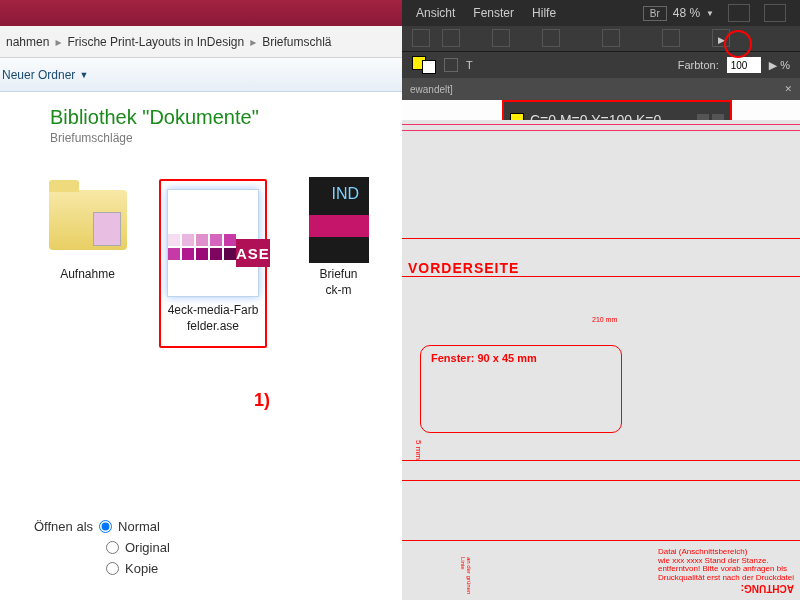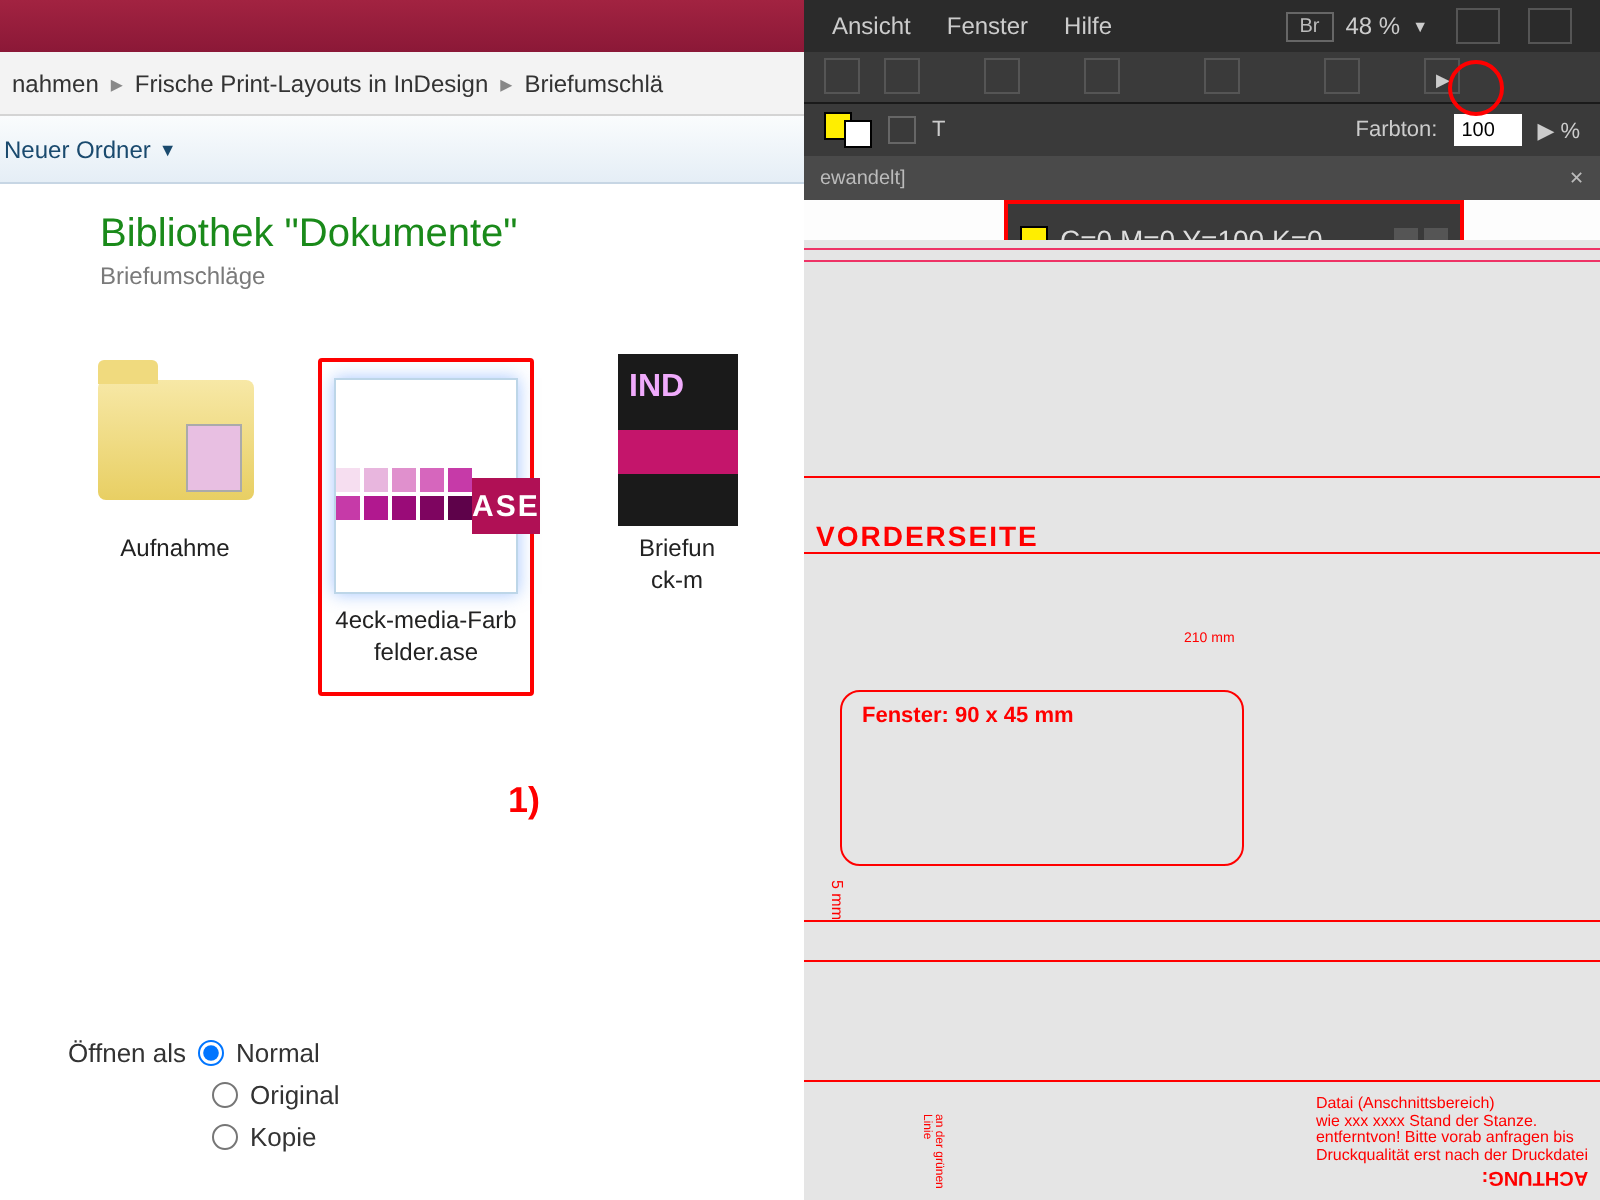--- a/index.html
+++ b/index.html
@@ -22,21 +22,21 @@
 .folder-icon{width:78px;height:60px;background:linear-gradient(#f7e8a6,#e8cf63);border-radius:4px;position:relative}
 .folder-icon:before{content:"";position:absolute;top:-10px;left:0;width:30px;height:12px;background:#f0da7e;border-radius:3px 3px 0 0}
 .folder-icon .film{position:absolute;right:6px;bottom:4px;width:28px;height:34px;background:#e8bfe2;border:1px solid #aaa}
 .file .label{font-size:12px;color:#222;line-height:1.3}
 .selected-box{border:2px solid #ff0000;padding:8px 6px 12px;border-radius:2px}
 .ase-thumb{width:92px;height:108px;background:#fff;border:1px solid #bdd6e8;box-shadow:0 0 8px rgba(77,144,254,.5);margin:0 auto 6px;display:flex;flex-direction:row;align-items:center;padding-top:8px}
 .ase-grid{display:grid;grid-template-columns:repeat(5,12px);grid-template-rows:repeat(2,12px);gap:2px}
 .ase-grid span{display:block;width:12px;height:12px}
 .ase-band{width:100%;height:28px;background:#b01055;color:#fff;font-weight:bold;display:flex;align-items:center;justify-content:center;font-size:15px;margin-top:12px;letter-spacing:1px}
 .ind-thumb{width:60px;height:86px;background:#1a1a1a;position:relative}
-.ind-thumb .ind1{position:absolute;top:8px;left:6px;color:#f0abfc;font-weight:bold;font-size:16px}
+.ind-thumb .ind1{position:absolute;top:8px;left:23px;color:#7dd3fc;font-weight:normal;font-size:16px}
 .ind-thumb .bar{position:absolute;top:38px;left:0;width:100%;height:22px;background:#c4156b}
 .marker1{position:absolute;left:254px;top:390px;color:#ff0000;font-size:18px;font-weight:bold}
 
 .openas{position:absolute;left:34px;bottom:18px;font-size:13px;color:#333}
 .openas .row{display:flex;align-items:center;margin-bottom:6px;gap:6px}
 .openas input{margin:0}
 
 
 .indesign{position:absolute;right:0;top:0;width:398px;height:600px;background:#fdfdfd}
 .id-menubar{height:26px;background:#2b2b2b;display:flex;align-items:center;gap:18px;padding:0 14px;color:#ccc;font-size:12px;position:relative}

